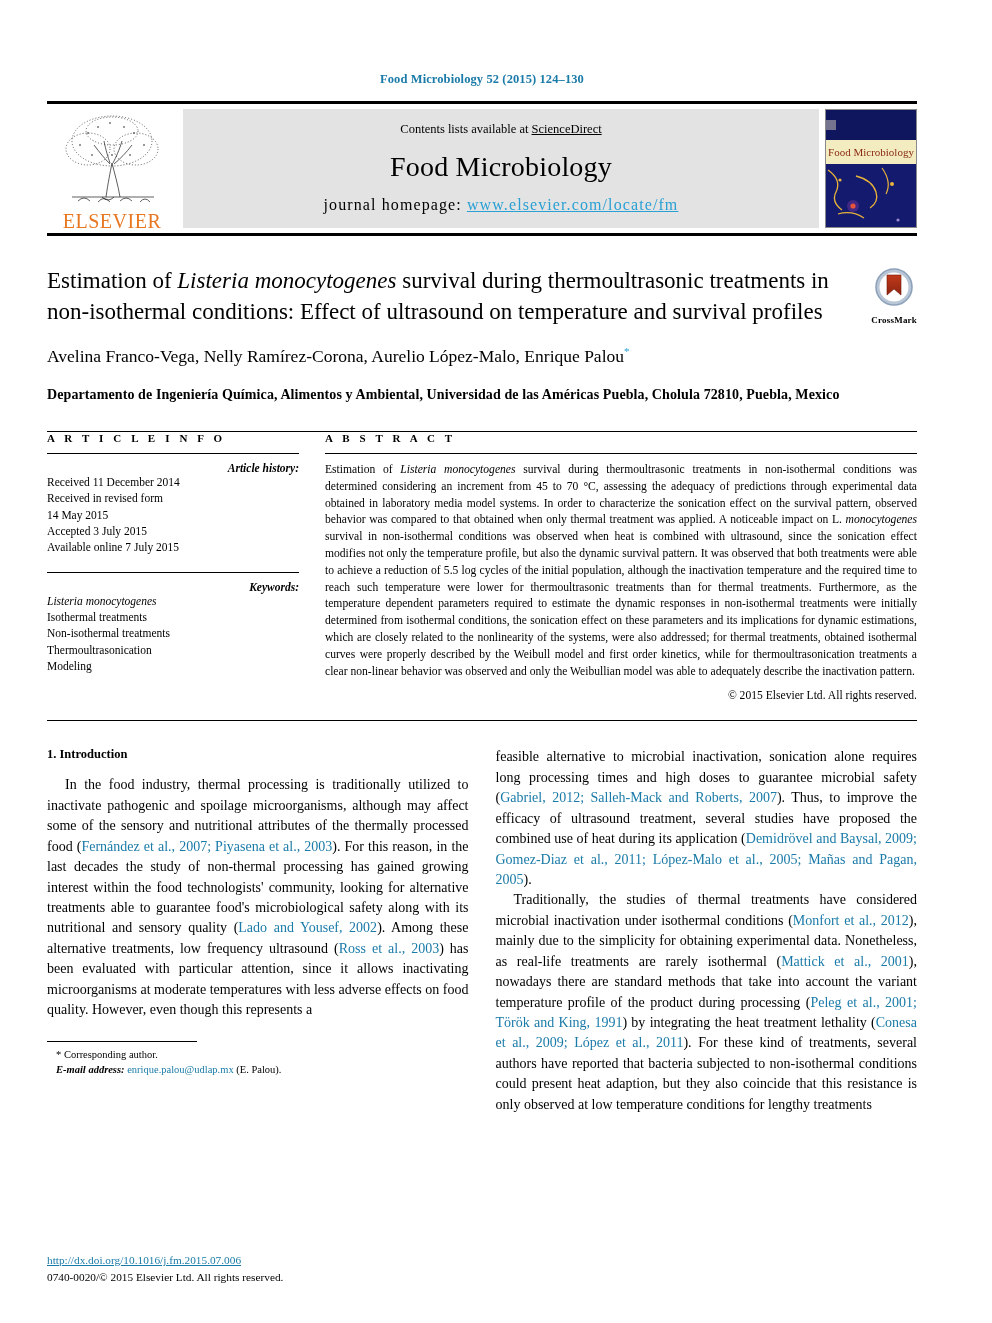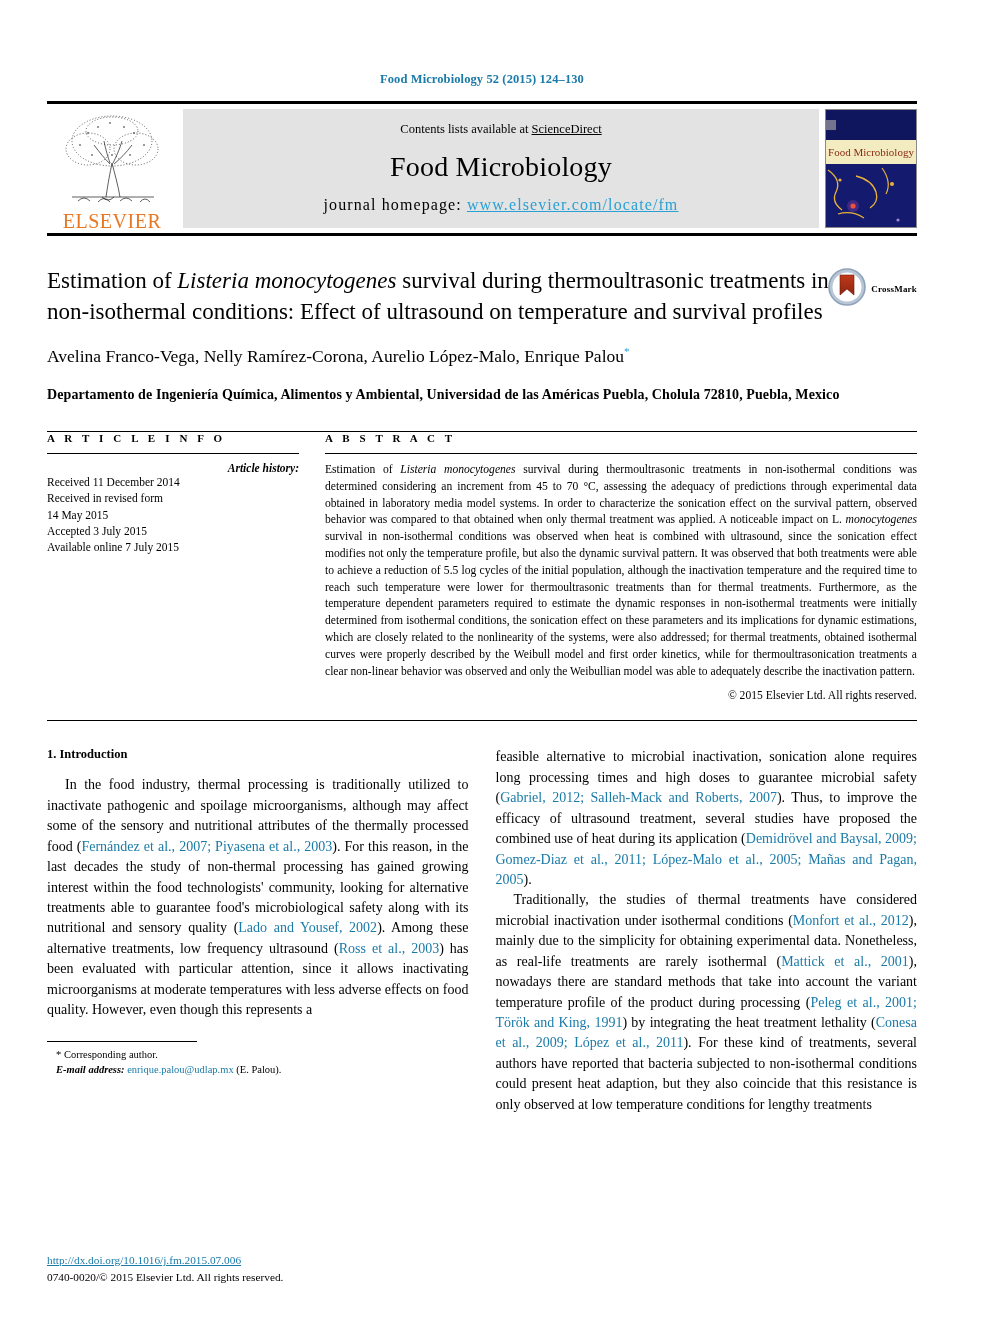--- a/index.html
+++ b/index.html
@@ -101,21 +101,21 @@
     font-size: 23px;
     line-height: 1.33;
     font-weight: normal;
     margin: 0;
     max-width: 790px;
     font-family: "Liberation Serif", serif;
   }
   .article-title i { font-style: italic; }
   .crossmark {
     position: absolute; right: 0; top: 2px;
-    display: flex; align-items: center; gap: 5px;
+    display: flex; align-items: center; gap: 5px; flex-direction: column;
   }
   .crossmark-label { font-size: 9px; font-weight: bold; letter-spacing: .2px; }
 
   .authors {
     font-size: 17.5px;
     margin-top: 18px;
     font-family: "Liberation Serif", serif;
   }
   .authors sup { color:#2aa0d4; font-size: 11px; }
   .affiliation {
@@ -304,20 +304,29 @@
     <div class="col-info">
       <div class="sec-head">A R T I C L E  I N F O</div>
       <div class="rule"></div>
       <div class="info-label">Article history:</div>
       <div class="info-line">Received 11 December 2014</div>
       <div class="info-line">Received in revised form</div>
       <div class="info-line">14 May 2015</div>
       <div class="info-line">Accepted 3 July 2015</div>
       <div class="info-line">Available online 7 July 2015</div>
 
+      <div class="kw-block">
+        <div class="rule"></div>
+        <div class="info-label">Keywords:</div>
+        <div class="info-line kw-italic">Listeria monocytogenes</div>
+        <div class="info-line">Isothermal treatments</div>
+        <div class="info-line">Non-isothermal treatments</div>
+        <div class="info-line">Thermoultrasonication</div>
+        <div class="info-line">Modeling</div>
+      </div>
     </div>
 
     <div class="col-abs">
       <div class="sec-head">A B S T R A C T</div>
       <div class="rule"></div>
       <div class="abstract-body"><span>Estimation of </span><i>Listeria monocytogenes</i><span> survival during thermoultrasonic treatments in non-isothermal conditions was determined considering an increment from 45 to 70 °C, assessing the adequacy of predictions through experimental data obtained in laboratory media model systems. In order to characterize the sonication effect on the survival pattern, observed behavior was compared to that obtained when only thermal treatment was applied. A noticeable impact on L. </span><i>monocytogenes</i><span> survival in non-isothermal conditions was observed when heat is combined with ultrasound, since the sonication effect modifies not only the temperature profile, but also the dynamic survival pattern. It was observed that both treatments were able to achieve a reduction of 5.5 log cycles of the initial population, although the inactivation temperature and the required time to reach such temperature were lower for thermoultrasonic treatments than for thermal treatments. Furthermore, as the temperature dependent parameters required to estimate the dynamic responses in non-isothermal treatments were initially determined from isothermal conditions, the sonication effect on these parameters and its implications for dynamic estimations, which are closely related to the nonlinearity of the systems, were also addressed; for thermal treatments, obtained isothermal curves were properly described by the Weibull model and first order kinetics, while for thermoultrasonication treatments a clear non-linear behavior was observed and only the Weibullian model was able to adequately describe the inactivation pattern.</span></div>
       <div class="copyright">© 2015 Elsevier Ltd. All rights reserved.</div>
     </div>
   </div>
 

